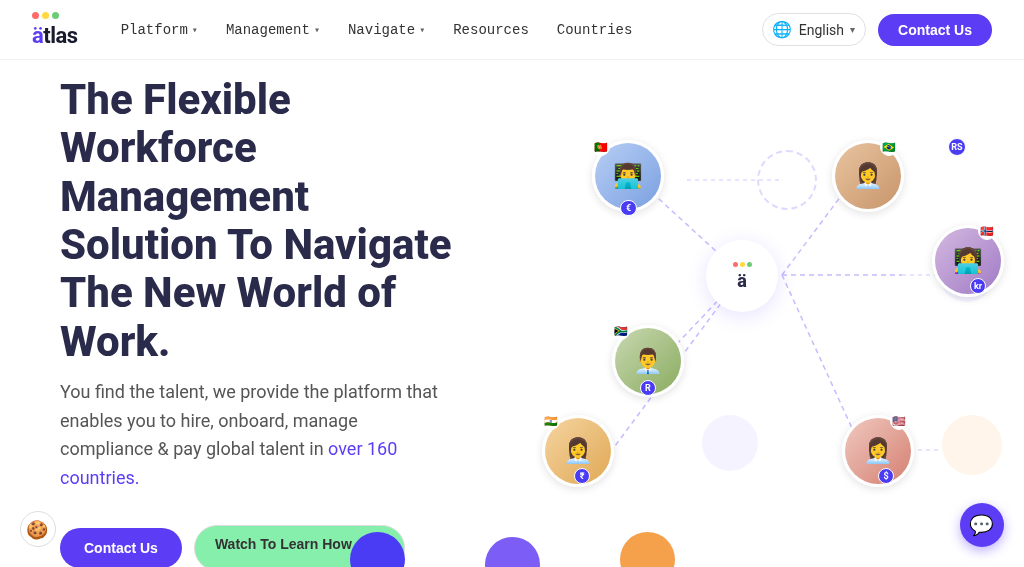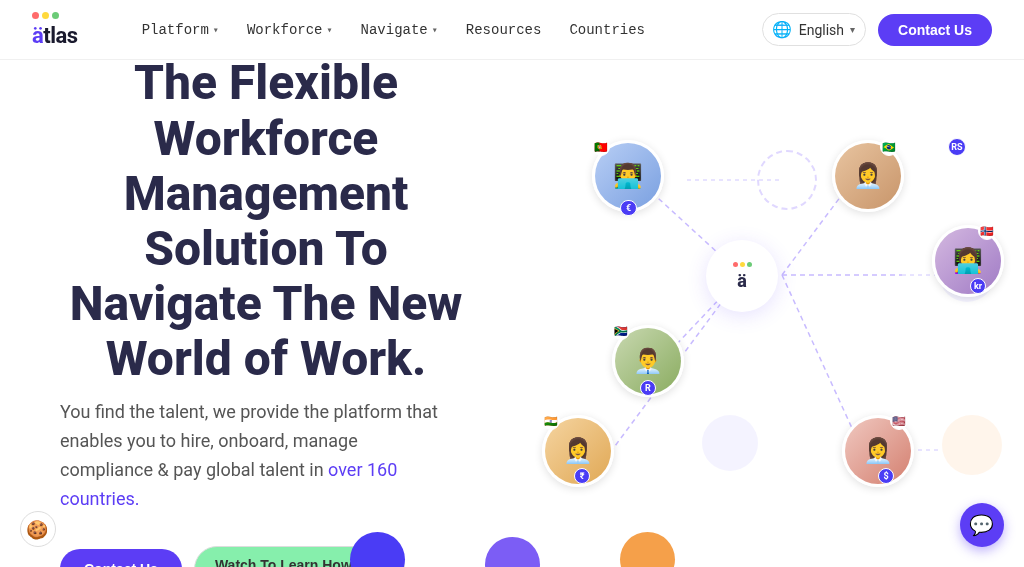--- a/index.html
+++ b/index.html
@@ -19,21 +19,21 @@
       height: 60px;
       border-bottom: 1px solid #f0f0f0;
       background: #fff;
       position: relative;
       z-index: 10;
     }
     .logo {
       display: flex;
       align-items: flex-start;
       gap: 6px;
-      margin-right: 52px;
+      margin-right: 31px;
       text-decoration: none;
     }
     .logo-dots {
       display: flex;
       gap: 3px;
       margin-bottom: 2px;
     }
     .logo-dot {
       width: 7px;
       height: 7px;
@@ -118,26 +118,25 @@
       overflow: hidden;
     }
     .hero-left {
       width: 50%;
       padding: 60px 40px 40px 60px;
       display: flex;
       flex-direction: column;
       justify-content: center;
     }
     .hero-title {
-      font-size: 48px;
+      font-size: 42px;
       font-weight: 800;
       color: #2a2a4a;
       line-height: 1.15;
       margin-bottom: 12px;
-      text-align: center;
     }
     .hero-sub {
       font-size: 18px;
       color: #555;
       line-height: 1.6;
       max-width: 380px;
       margin-bottom: 32px;
     }
     .hero-sub a {
       color: #5c3df5;
@@ -318,21 +317,21 @@
       <span class="logo-text"><span>ä</span>tlas</span>
     </div>
   </a>
 
   <div class="nav-links">
     <div class="nav-item">
       <span>Platform</span>
       <span class="nav-chevron">▾</span>
     </div>
     <div class="nav-item">
-      <span>Workforce</span>
+      <span>Management</span>
       <span class="nav-chevron">▾</span>
     </div>
     <div class="nav-item">
       <span>Navigate</span>
       <span class="nav-chevron">▾</span>
     </div>
     <div class="nav-item">
       <span>Resources</span>
     </div>
     <div class="nav-item">

